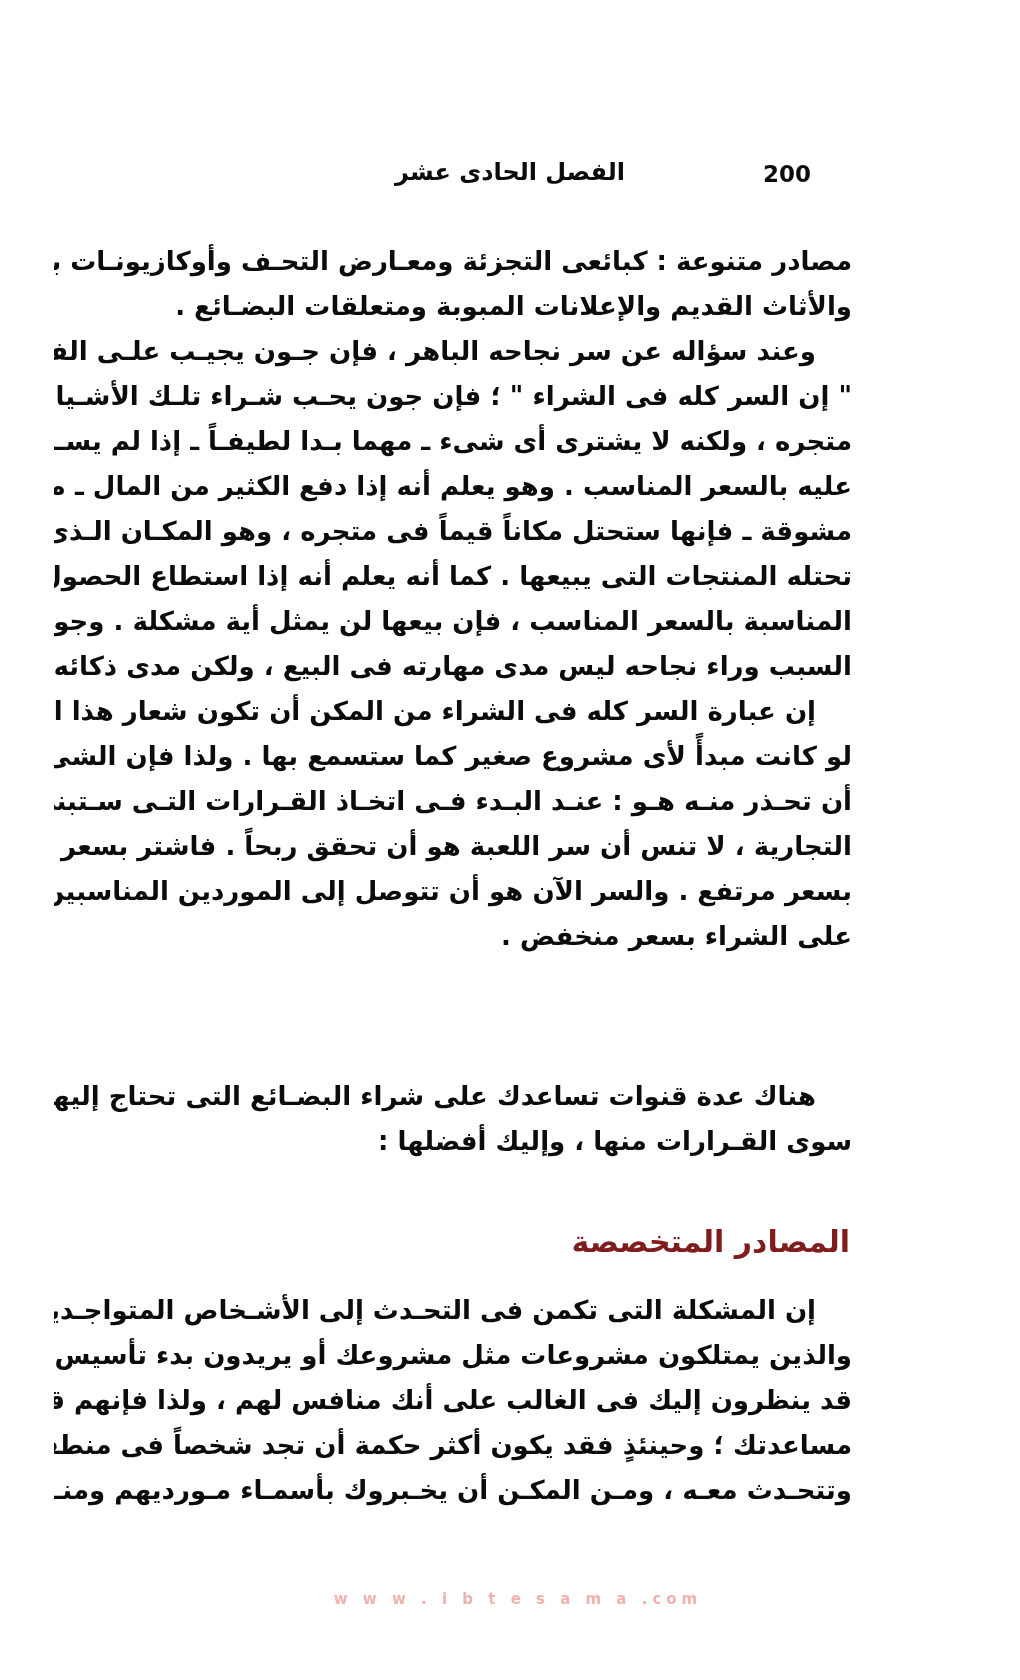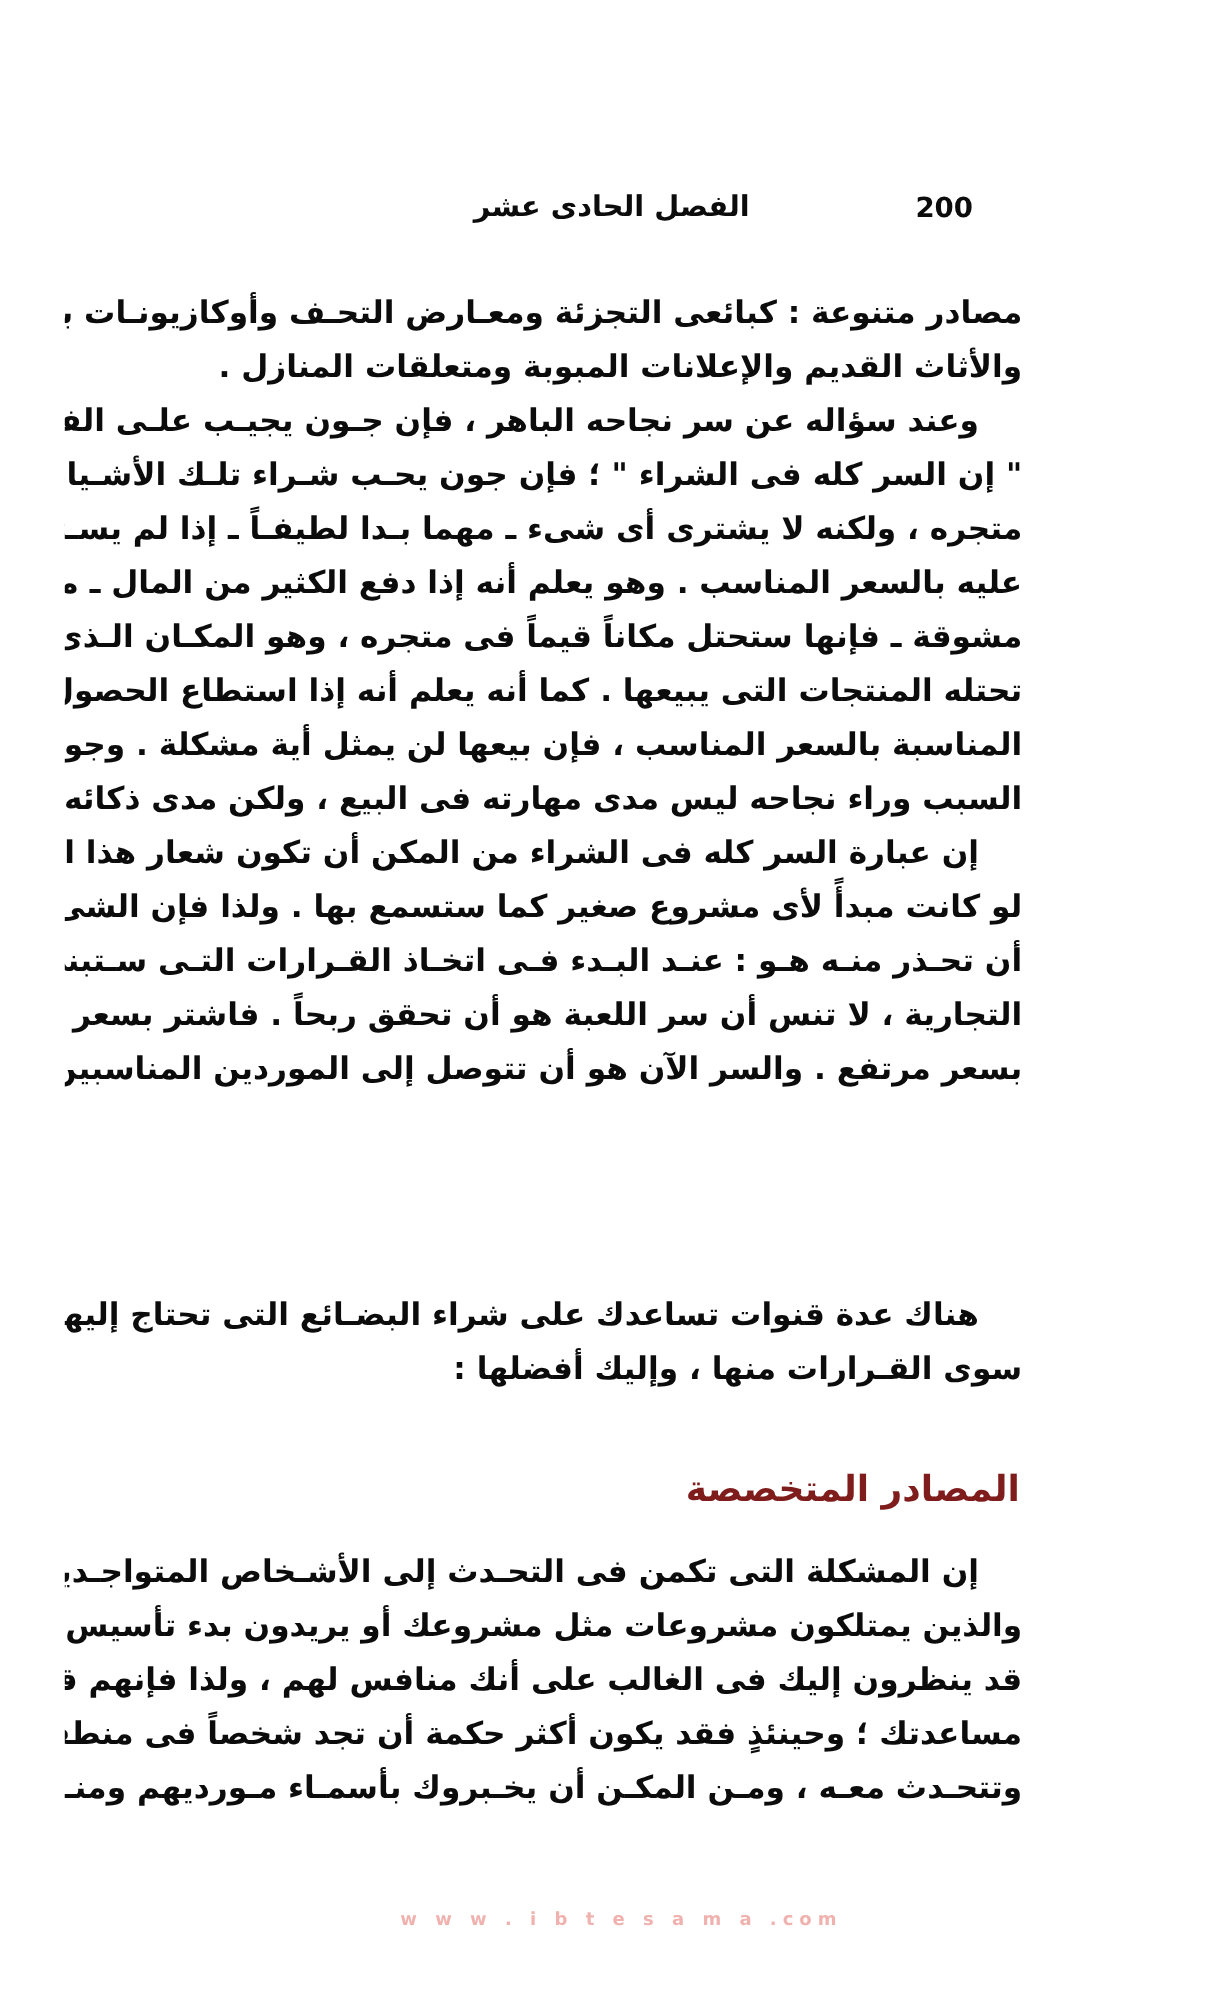--- a/index.html
+++ b/index.html
@@ -40,34 +40,35 @@
 
 <div class="page">
 
   <header class="runhead">
     <div class="chapter">الفصل الحادى عشر</div>
     <div class="pagenum">200</div>
   </header>
 
   <div class="lines block-a">
       <div class="line">مصادر متنوعة : كبائعى التجزئة ومعـارض التحـف وأوكازيونـات بيـع الملابـس</div>
-      <div class="line endline">والأثاث القديم والإعلانات المبوبة ومتعلقات المنازل .</div>
+      <div class="line endline">والأثاث القديم والإعلانات المبوبة ومتعلقات البضـائع .</div>
       <div class="line indent">وعند سؤاله عن سر نجاحه الباهر ، فإن جـون يجيـب علـى الفـور قـائلاً :</div>
       <div class="line">" إن السر كله فى الشراء " ؛ فإن جون يحـب شـراء تلـك الأشـياء ليضـعها فـى</div>
       <div class="line">متجره ، ولكنه لا يشترى أى شىء ـ مهما بـدا لطيفـاً ـ إذا لم يسـتطع الحصـول</div>
       <div class="line">عليه بالسعر المناسب . وهو يعلم أنه إذا دفع الكثير من المال ـ مهمًا بدت السلعة</div>
       <div class="line">مشوقة ـ فإنها ستحتل مكاناً قيماً فى متجره ، وهو المكـان الـذى مـن المكـن أن</div>
       <div class="line">تحتله المنتجات التى يبيعها . كما أنه يعلم أنه إذا استطاع الحصول على السلعة</div>
       <div class="line">المناسبة بالسعر المناسب ، فإن بيعها لن يمثل أية مشكلة . وجون على يقين بأن</div>
       <div class="line">السبب وراء نجاحه ليس مدى مهارته فى البيع ، ولكن مدى ذكائه فى الشراء .</div>
       <div class="line indent">إن عبارة السر كله فى الشراء من المكن أن تكون شعار هذا الفصل . وتبدو كمـا</div>
       <div class="line">لو كانت مبدأً لأى مشروع صغير كما ستسمع بها . ولذا فإن الشىء الـذى يجـب</div>
       <div class="line">أن تحـذر منـه هـو : عنـد البـدء فـى اتخـاذ القـرارات التـى سـتبنى علامتـك</div>
       <div class="line">التجارية ، لا تنس أن سر اللعبة هو أن تحقق ربحاً . فاشتر بسعر منخفض وبـع</div>
       <div class="line">بسعر مرتفع . والسر الآن هو أن تتوصل إلى الموردين المناسبين الـذين يسـاعدونك</div>
+      <div class="line endline">على الشراء بسعر منخفض .</div>
     </div>
 
 
   <div class="lines block-b">
       <div class="line indent">هناك عدة قنوات تساعدك على شراء البضـائع التى تحتاج إليها ، وما عليـك</div>
       <div class="line endline">سوى القـرارات منها ، وإليك أفضلها :</div>
     </div>
 
   <h2 class="sub-head">المصادر المتخصصة</h2>
 

